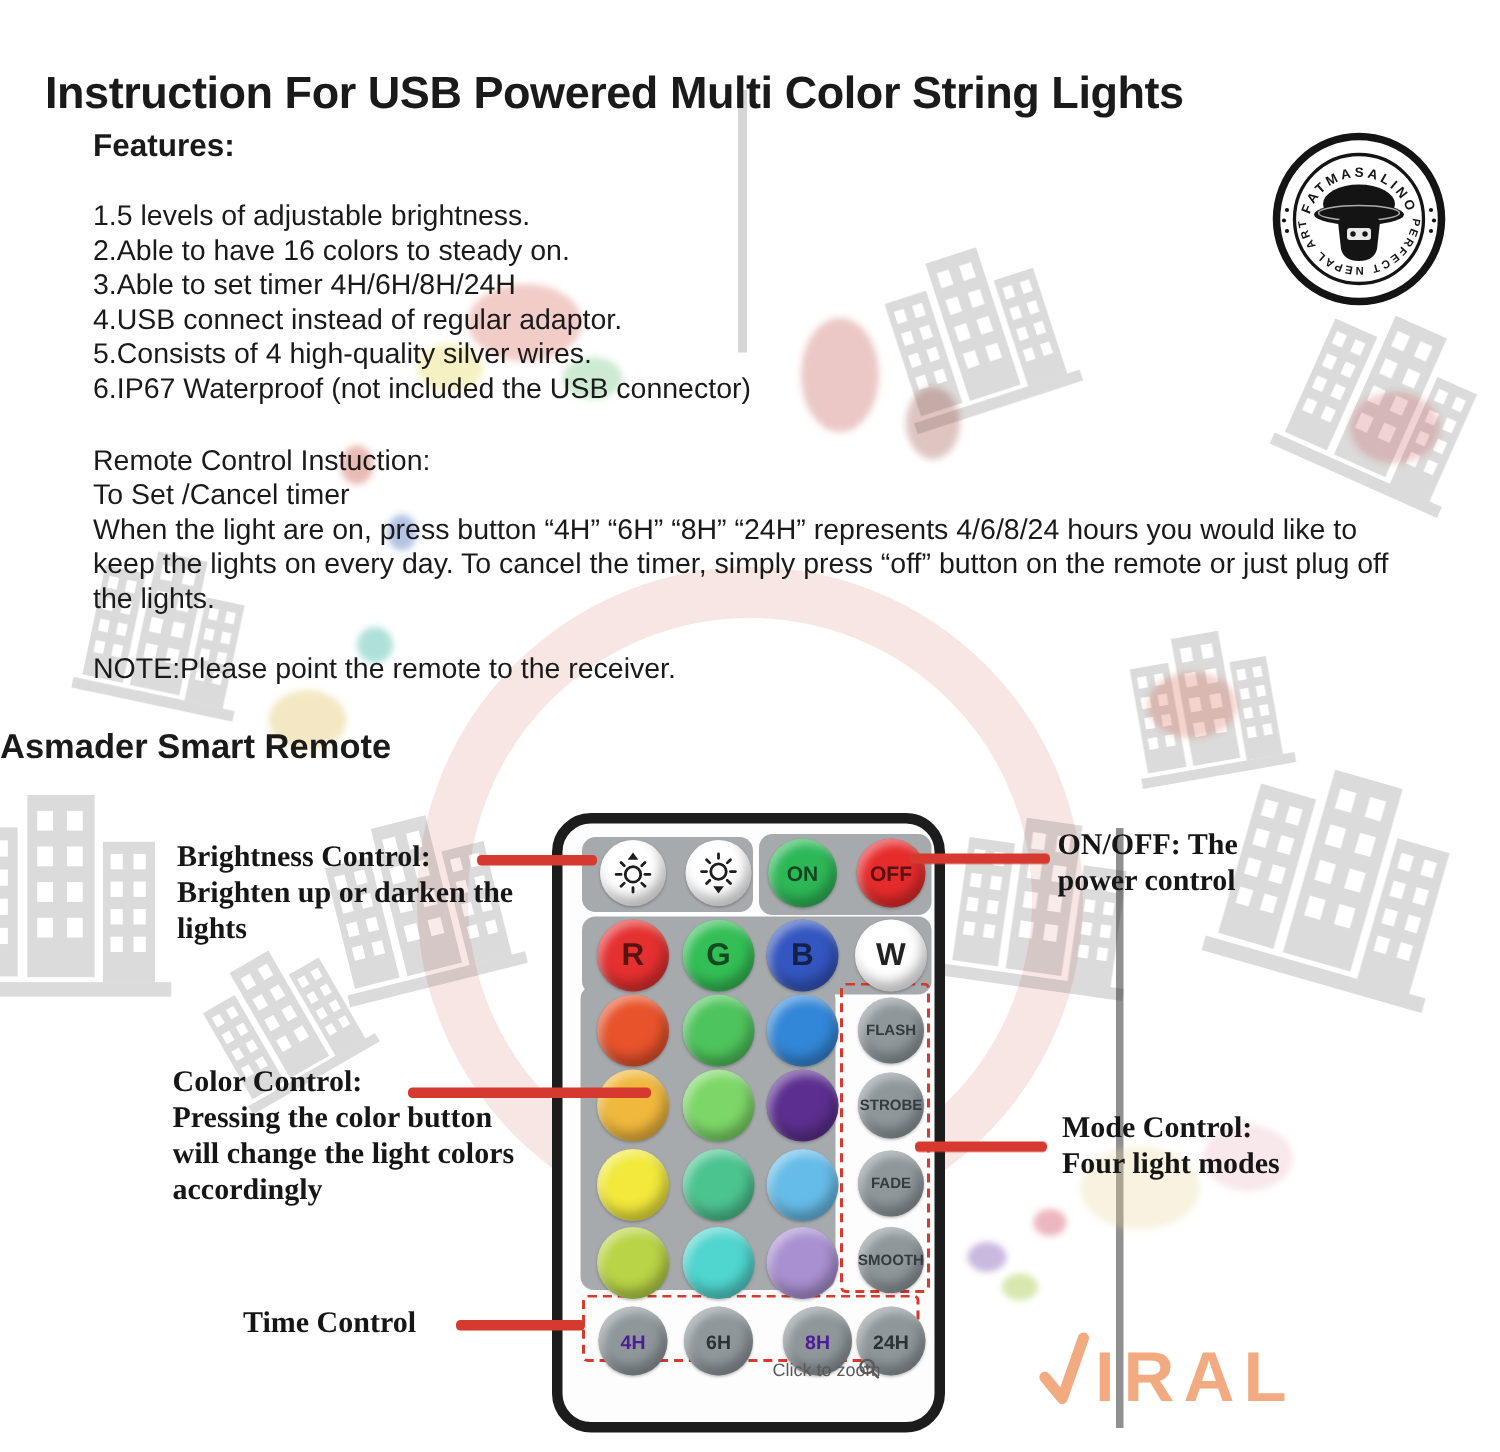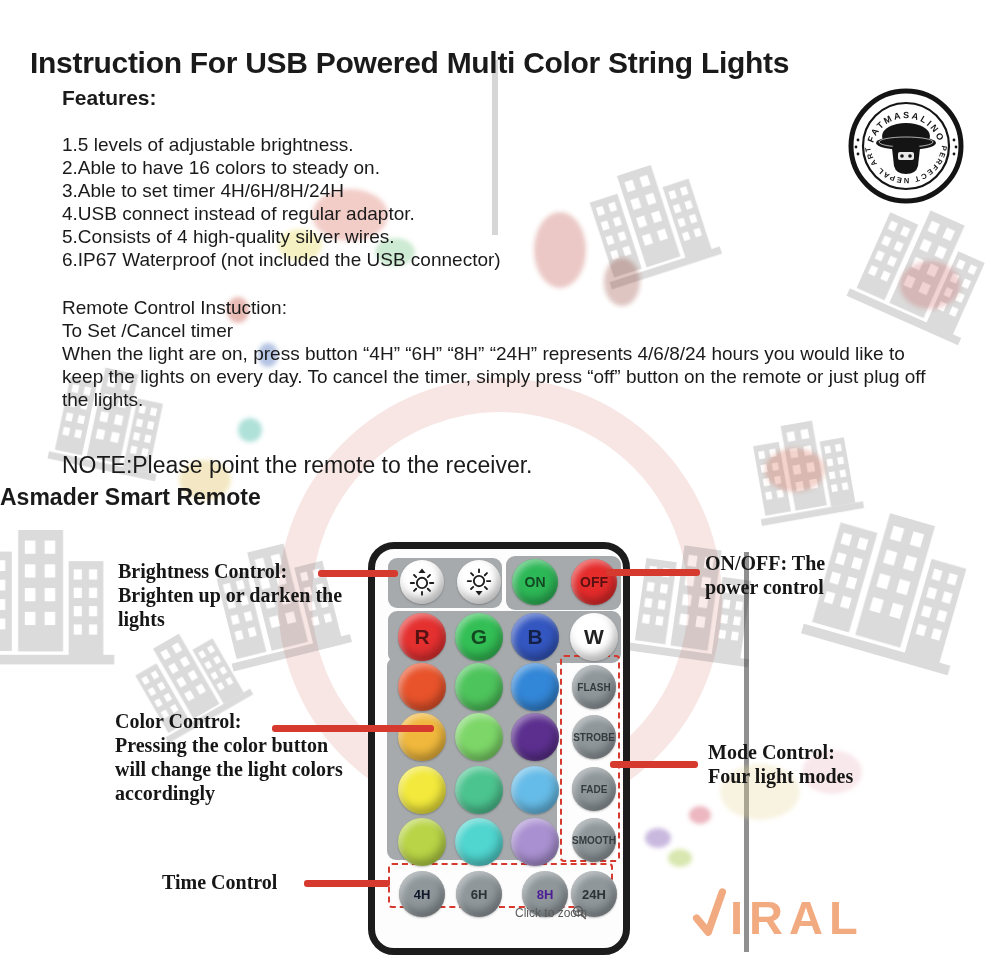--- a/index.html
+++ b/index.html
@@ -6,21 +6,21 @@
   .page{position:relative;width:1000px;height:968px;overflow:hidden;background:#fff;
         font-family:"Liberation Sans",sans-serif;color:#1a1a1a;}
   .page > *{position:absolute;}
   .bg{left:0;top:0;z-index:0;}
 
   .title{left:30px;top:26px;width:940px;text-align:left;font-size:30px;font-weight:700;
          letter-spacing:-0.3px;z-index:1;}
   .features-heading{left:62px;top:86px;font-size:21px;font-weight:700;z-index:1;}
   .features{left:62px;top:133px;width:700px;font-size:19px;line-height:23px;z-index:1;}
   .instr{left:62px;top:296px;width:886px;font-size:19px;line-height:23px;z-index:1;}
-  .note{left:62px;top:436px;font-size:23px;z-index:1;margin-top:16px;}
+  .note{left:62px;top:436px;font-size:19px;z-index:1;}
   .diagram-heading{left:0;top:484px;width:1000px;font-size:23px;font-weight:700;z-index:1;}
 
   
   .remote{left:368px;top:542px;width:262px;height:413px;background:#fdfdfd;
           border:7px solid #1c1c1c;border-radius:26px;box-sizing:border-box;z-index:2;}
   .remote *{position:absolute;box-sizing:border-box;}
   .panel{background:#a6aaad;border-radius:9px;}
   .p-bright{left:13px;top:9px;width:114px;height:50px;}
   .p-power{left:131px;top:7px;width:115px;height:54px;}
   .p-rgbw{left:13px;top:62px;width:233px;height:52px;}
@@ -191,21 +191,21 @@
       <div class="rbtn" style="left: 23px; top: 217px; height: 48px; width: 48px; background: rgb(242, 233, 60); font-size: 12px; color: rgba(0, 0, 0, 0.62);"></div>
       <div class="rbtn" style="left: 80px; top: 217px; height: 48px; width: 48px; background: rgb(76, 196, 144); font-size: 12px; color: rgba(0, 0, 0, 0.62);"></div>
       <div class="rbtn" style="left: 136px; top: 217px; height: 48px; width: 48px; background: rgb(102, 188, 232); font-size: 12px; color: rgba(0, 0, 0, 0.62);"></div>
       <div class="rbtn" style="left: 23px; top: 269px; height: 48px; width: 48px; background: rgb(185, 212, 70); font-size: 12px; color: rgba(0, 0, 0, 0.62);"></div>
       <div class="rbtn" style="left: 80px; top: 269px; height: 48px; width: 48px; background: rgb(80, 213, 207); font-size: 12px; color: rgba(0, 0, 0, 0.62);"></div>
       <div class="rbtn" style="left: 136px; top: 269px; height: 48px; width: 48px; background: rgb(169, 144, 209); font-size: 12px; color: rgba(0, 0, 0, 0.62);"></div>
       <div class="rbtn" style="left: 197px; top: 116px; height: 44px; width: 44px; background: rgb(143, 151, 155); font-size: 10px; color: rgb(52, 58, 62);">FLASH</div>
       <div class="rbtn" style="left: 197px; top: 166px; height: 44px; width: 44px; background: rgb(143, 151, 155); font-size: 10px; color: rgb(52, 58, 62);">STROBE</div>
       <div class="rbtn" style="left: 197px; top: 218px; height: 44px; width: 44px; background: rgb(143, 151, 155); font-size: 10px; color: rgb(52, 58, 62);">FADE</div>
       <div class="rbtn" style="left: 197px; top: 269px; height: 44px; width: 44px; background: rgb(143, 151, 155); font-size: 10px; color: rgb(52, 58, 62);">SMOOTH</div>
-      <div class="rbtn" style="left: 24px; top: 322px; height: 46px; width: 46px; background: rgb(143, 151, 155); font-size: 13px; color: #0f172a;">4H</div>
+      <div class="rbtn" style="left: 24px; top: 322px; height: 46px; width: 46px; background: rgb(143, 151, 155); font-size: 13px; color: #4c1d95;">4H</div>
       <div class="rbtn" style="left: 81px; top: 322px; height: 46px; width: 46px; background: rgb(143, 151, 155); font-size: 13px; color: rgb(44, 49, 52);">6H</div>
       <div class="rbtn" style="left: 147px; top: 322px; height: 46px; width: 46px; background: rgb(143, 151, 155); font-size: 13px; color: #4c1d95;">8H</div>
       <div class="rbtn" style="left: 196px; top: 322px; height: 46px; width: 46px; background: rgb(143, 151, 155); font-size: 13px; color: rgb(44, 49, 52);">24H</div>
     </div>
 
   <div class="ann-line" style="left:318px;top:570px;width:80px;"></div>
   <div class="ann-line" style="left:606px;top:569px;width:94px;"></div>
   <div class="ann-line" style="left:272px;top:725px;width:162px;"></div>
   <div class="ann-line" style="left:610px;top:761px;width:88px;"></div>
   <div class="ann-line" style="left:304px;top:880px;width:86px;"></div>

